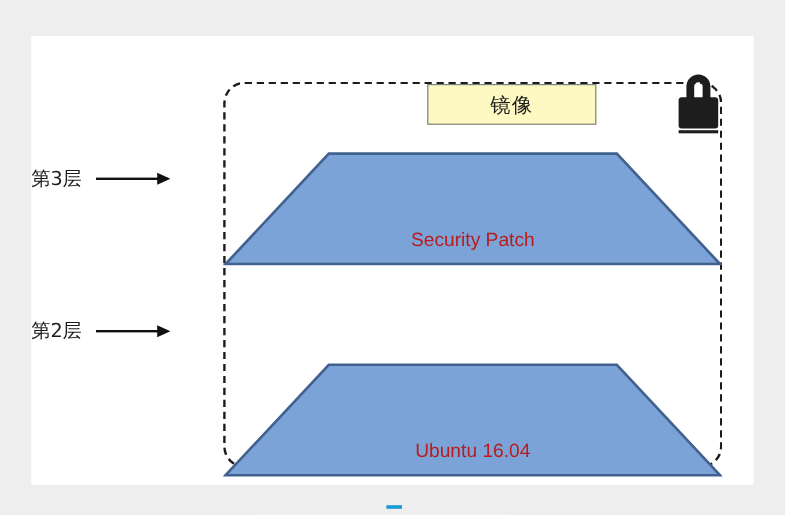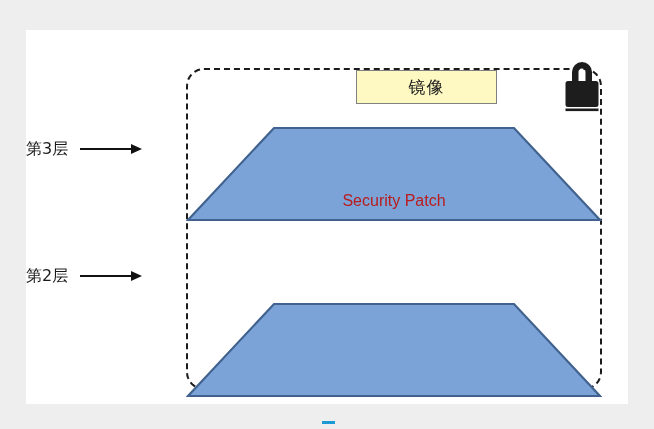--- a/index.html
+++ b/index.html
@@ -186,20 +186,21 @@
 
 
     <div class="dashed-box"></div>
 
     <div class="stack">
 
       <div class="layer layer-1">
         <svg viewBox="0 0 416 96" preserveAspectRatio="none">
           <polygon points="88,2 328,2 414,94 2,94" fill="#7BA3D7" stroke="#41628E" stroke-width="2.2" vector-effect="non-scaling-stroke"></polygon>
         </svg>
+        <div class="layer-text">Ubuntu 16.04</div>
       </div>
 
 
       <div class="layer layer-3">
         <svg viewBox="0 0 416 96" preserveAspectRatio="none">
           <polygon points="88,2 328,2 414,94 2,94" fill="#7BA3D7" stroke="#41628E" stroke-width="2.2" vector-effect="non-scaling-stroke"></polygon>
         </svg>
         <div class="layer-text">Security Patch</div>
       </div>
 

